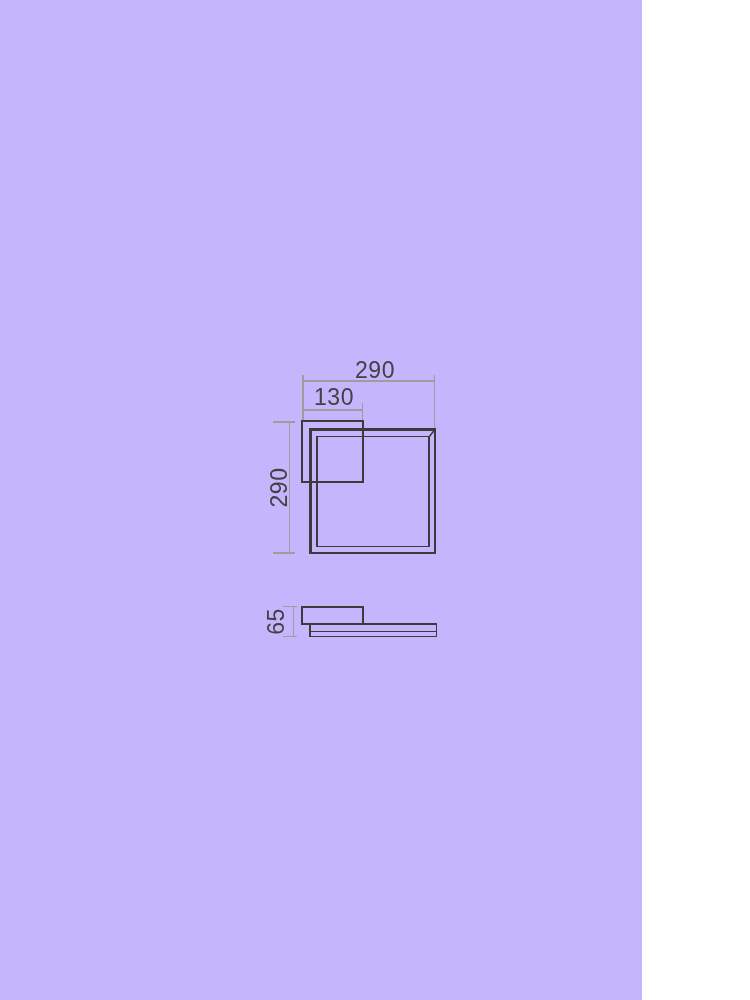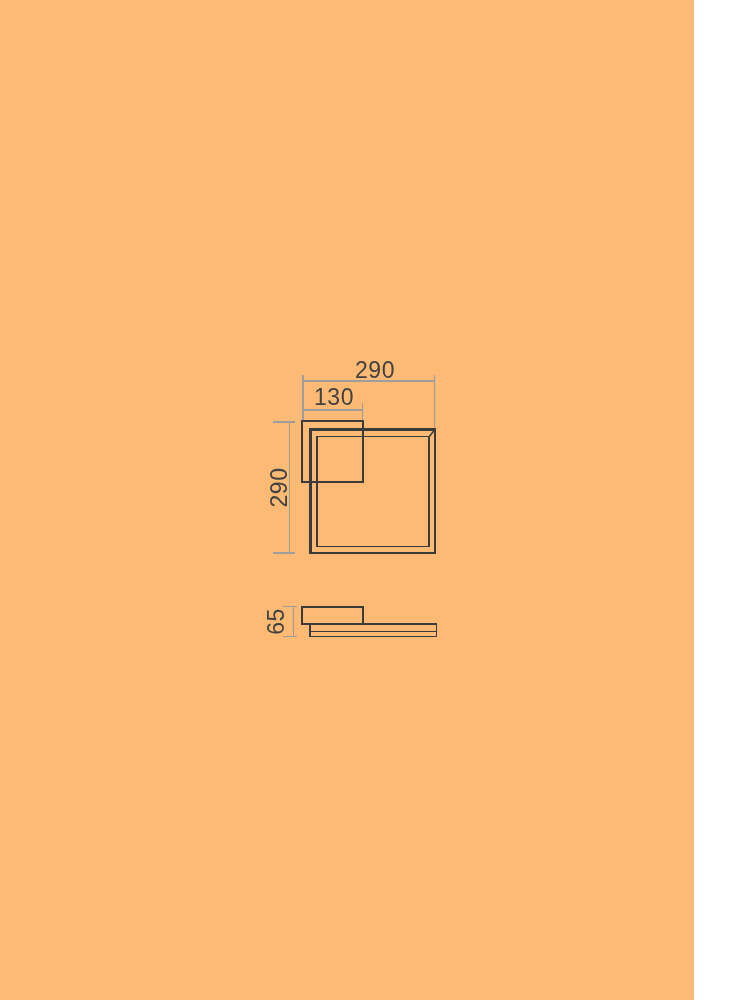--- a/index.html
+++ b/index.html
@@ -2,23 +2,23 @@
 <html><head>
 <meta charset="utf-8">
 <style>
   html, body {
     margin: 0;
     padding: 0;
     background: #ffffff;
   }
   .canvas {
     position: relative;
-    width: 694px;
+    width: 642px;
     height: 1000px;
-    background: #fdba74;
+    background: #c4b5fd;
     overflow: hidden;
     font-family: "Liberation Sans", sans-serif;
     text-align: right;
   }
   svg.drawing {
     position: absolute;
     left: 0;
     top: 0;
   }
   .obj-line {

